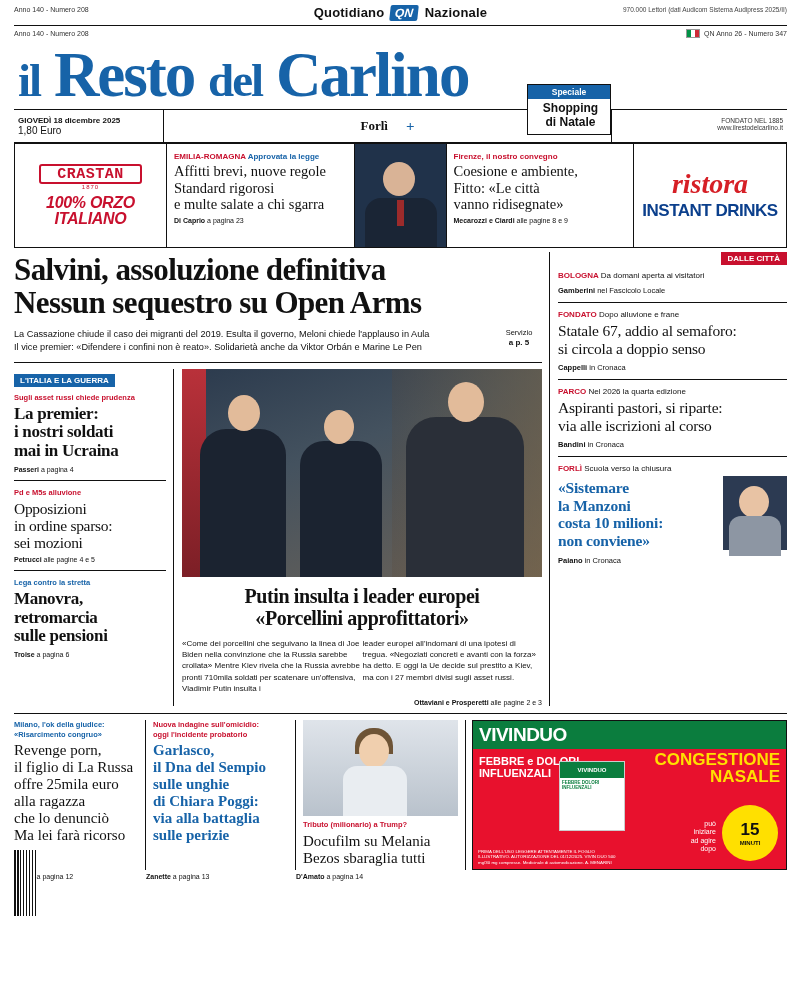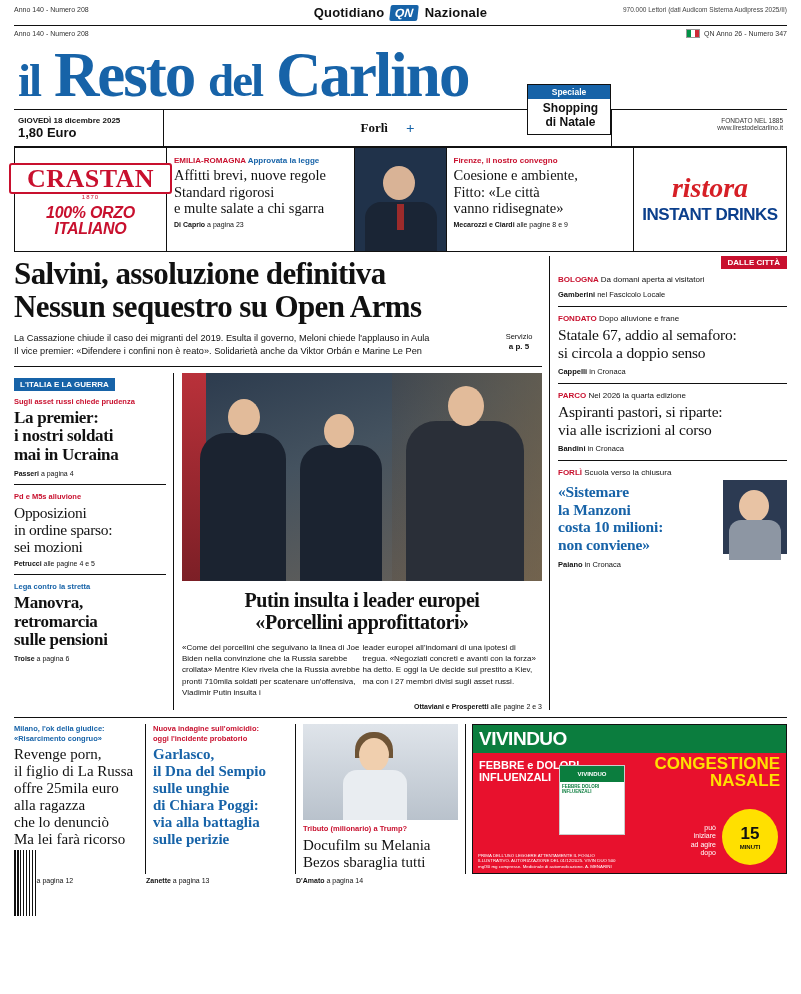--- a/index.html
+++ b/index.html
@@ -33,39 +33,39 @@
     font-family:"Liberation Serif", serif;
     color:#1763a8; font-weight:bold; font-size:63px; line-height:1;
     letter-spacing:-2px; padding:4px 0 2px 4px;
   }
   .logo .small { font-size:47px; }
 
   
   .datebar { display:flex; align-items:stretch; border-top:1px solid #111; border-bottom:2px solid #111; font-size:8px; position:relative;}
   .datebar .cell { padding:6px 4px; }
   .datebar .left { width:150px; border-right:1px solid #111; font-weight:bold; }
-  .datebar .left .euro { font-weight:bold; font-size:13px; }
+  .datebar .left .euro { font-weight:normal; font-size:10px; }
   .datebar .mid { flex:1; display:flex; align-items:center; justify-content:center; gap:18px; border-right:1px solid #111; font-family:"Liberation Serif",serif;}
   .datebar .mid .city { font-size:13px; font-weight:bold; }
   .datebar .mid .plus { font-size:15px; font-weight:bold; color:#1763a8; }
   .datebar .right { width:175px; text-align:right; font-size:6.5px; color:#333; padding-top:7px;}
   .speciale {
     position:absolute; right:176px; top:-26px; width:84px; background:#fff;
     border:1px solid #111; padding:0; text-align:center;
   }
   .speciale .hd { background:#1763a8; color:#fff; font-size:8.5px; font-weight:bold; padding:2px 0; }
   .speciale .bd { font-size:12px; font-weight:bold; line-height:1.15; padding:3px 2px 4px; text-align:center; padding-left:5px;}
 
   
   .bannerrow { display:flex; border:1px solid #111; border-top:none; margin-top:0; height:104px; }
   .adbox { width:152px; border-right:1px solid #111; display:flex; align-items:center; justify-content:center; background:#fff; }
   .crastan { text-align:center; line-height:1; }
   .crastan .brand {
-    background:#fff; border:2px solid #c8102e; color:#c8102e; font-family:Liberation Serif, serif;
-    font-weight:bold; font-size:26px; padding:1px 16px 0; letter-spacing:.5px; border-radius:3px; display:inline-block;
+    background:#fff; border:2px solid #c8102e; color:#c8102e; font-family:Liberation Mono, monospace;
+    font-weight:bold; font-size:15px; padding:1px 16px 0; letter-spacing:.5px; border-radius:3px; display:inline-block;
   }
   .crastan .year { font-size:6px; color:#c8102e; letter-spacing:1px;}
   .crastan .l2 { color:#c8102e; font-weight:bold; font-style:italic; font-size:16px; margin-top:5px; letter-spacing:-.3px;}
   .crastan .l3 { color:#c8102e; font-weight:bold; font-style:italic; font-size:16px; letter-spacing:-.3px;}
 
   .bn { flex:1; padding:8px 7px; border-right:1px solid #111; }
   .bn:last-child { border-right:none; }
   .bn .kicker { font-size:8px; font-weight:bold; color:#c8102e; margin-bottom:2px; }
   .bn .kicker .sub { color:#1763a8; }
   .bn h3 { margin:0; font-family:"Liberation Serif",serif; font-weight:normal; font-size:14.5px; line-height:1.14; }

